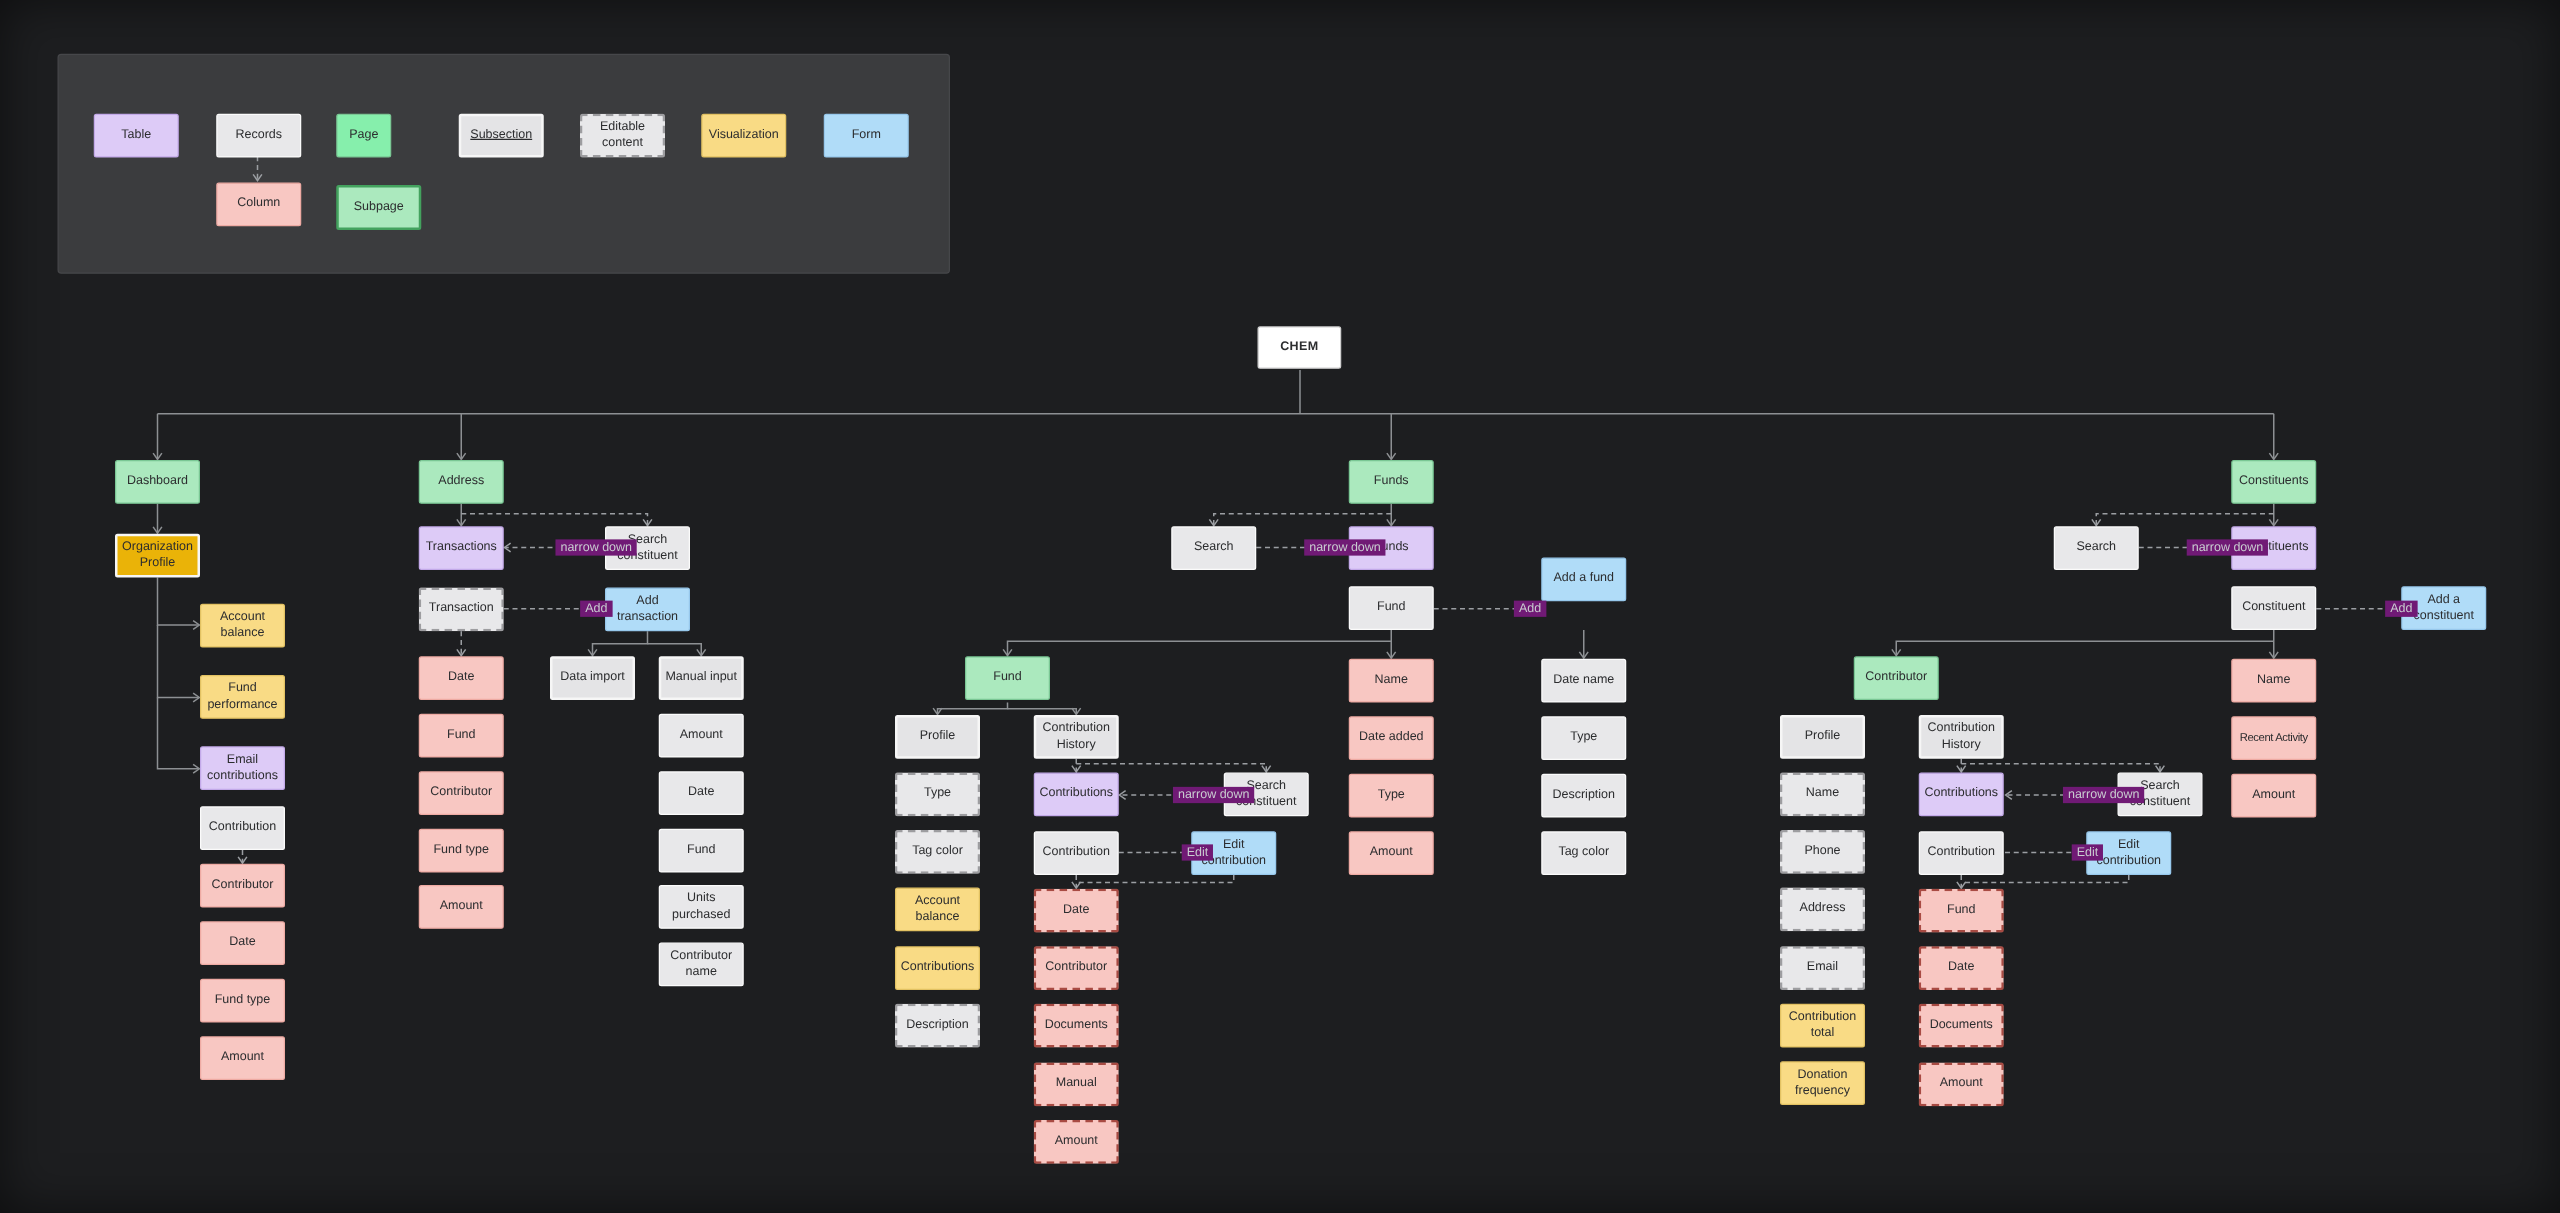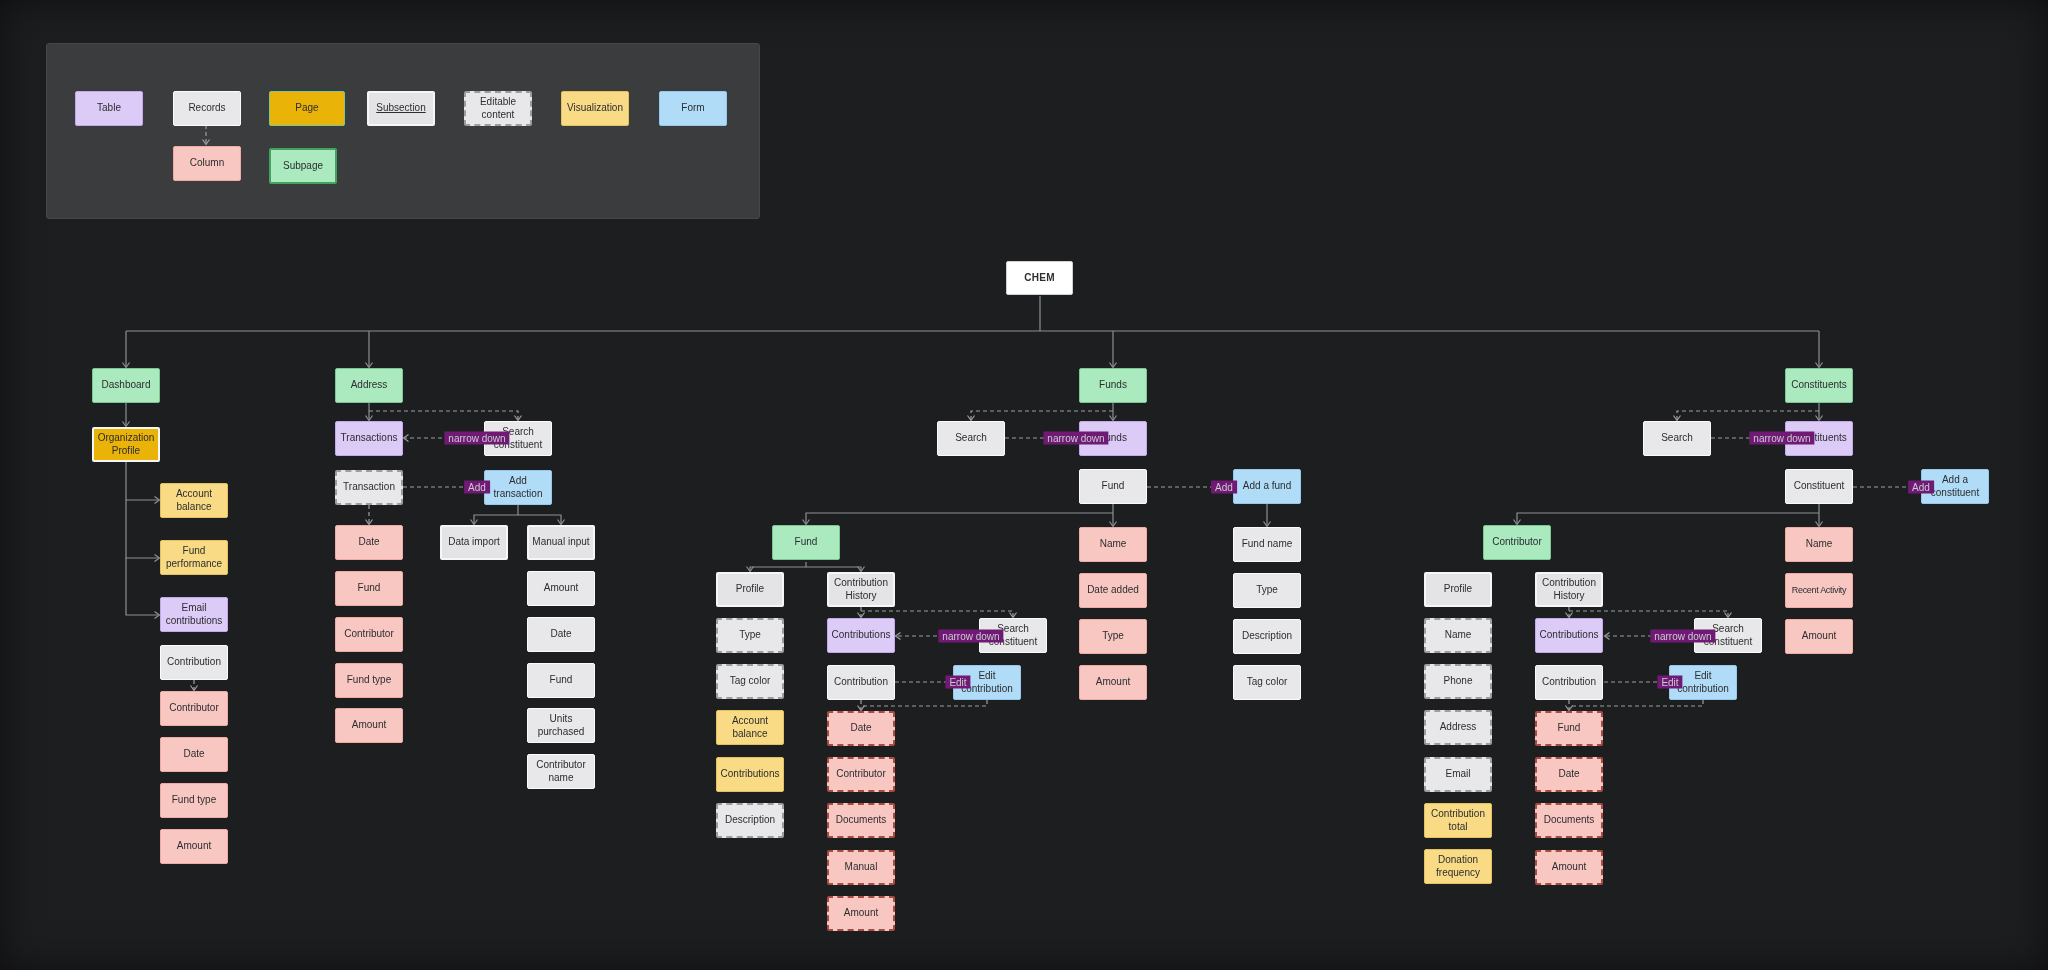--- a/index.html
+++ b/index.html
@@ -98,21 +98,21 @@
       <path d="M1569,607 L1569,617" fill="none" stroke="#9b9ea2" stroke-width="1.2" stroke-dasharray="4 3" marker-end="url(#arr-dashed)"></path>
       <path d="M1569,611 L1728,611 L1728,617" fill="none" stroke="#9b9ea2" stroke-width="1.2" stroke-dasharray="4 3" marker-end="url(#arr-dashed)"></path>
       <path d="M1694,636 L1605,636" fill="none" stroke="#9b9ea2" stroke-width="1.2" stroke-dasharray="4 3" marker-end="url(#arr-dashed)"></path>
       <path d="M1604,682 L1668,682" fill="none" stroke="#9b9ea2" stroke-width="1.2" stroke-dasharray="4 3" marker-end="url(#arr-dashed)"></path>
       <path d="M1569,700 L1569,710" fill="none" stroke="#9b9ea2" stroke-width="1.2" stroke-dasharray="4 3" marker-end="url(#arr-dashed)"></path>
       <path d="M1703,700 L1703,706 L1569,706" fill="none" stroke="#9b9ea2" stroke-width="1.2" stroke-dasharray="4 3"></path>
       <path d="M194,680 L194,690" fill="none" stroke="#9b9ea2" stroke-width="1.2" stroke-dasharray="4 3" marker-end="url(#arr-dashed)"></path>
     </svg>
 <div class="node" style="left: 75px; top: 91px; width: 68px; height: 35px; background: rgb(221, 203, 247); border: 1px solid rgb(195, 169, 233);">Table</div>
     <div class="node" style="left: 173px; top: 91px; width: 68px; height: 35px; background: rgb(232, 232, 234); border: 1px solid rgb(251, 251, 251);">Records</div>
-    <div class="node" style="left: 269px; top: 91px; width: 76px; height: 35px; background: #eab308; border: 1px solid rgb(122, 199, 148);">Page</div>
+    <div class="node" style="left: 269px; top: 91px; width: 44px; height: 35px; background: #86efac; border: 1px solid rgb(122, 199, 148);">Page</div>
     <div class="node" style="left: 367px; top: 91px; width: 68px; height: 35px; background: rgb(228, 228, 230); border: 2px solid rgb(246, 246, 246); text-decoration: underline;">Subsection</div>
     <div class="node" style="left: 464px; top: 91px; width: 68px; height: 35px; background: rgb(232, 232, 234); border: 2px dashed rgb(157, 157, 160);">Editable content</div>
     <div class="node" style="left: 561px; top: 91px; width: 68px; height: 35px; background: rgb(249, 219, 133); border: 1px solid rgb(226, 193, 98);">Visualization</div>
     <div class="node" style="left: 659px; top: 91px; width: 68px; height: 35px; background: rgb(176, 220, 248); border: 1px solid rgb(151, 200, 236);">Form</div>
     <div class="node" style="left: 173px; top: 146px; width: 68px; height: 35px; background: rgb(248, 199, 194); border: 1px solid rgb(238, 170, 163);">Column</div>
     <div class="node" style="left: 269px; top: 148px; width: 68px; height: 36px; background: rgb(171, 233, 190); border: 2px solid rgb(67, 162, 94);">Subpage</div>
     <div class="node root-node" style="left: 1006px; top: 261px; width: 67px; height: 34px; background: rgb(255, 255, 255); border: 1px solid rgb(207, 207, 207);">CHEM</div>
     <div class="node" style="left: 92px; top: 368px; width: 68px; height: 35px; background: rgb(171, 233, 190); border: 1px solid rgb(122, 199, 148);">Dashboard</div>
     <div class="node" style="left: 92px; top: 427px; width: 68px; height: 35px; background: #eab308; border: 2px solid rgb(246, 246, 246);">Organization Profile</div>
     <div class="node" style="left: 160px; top: 483px; width: 68px; height: 35px; background: rgb(249, 219, 133); border: 1px solid rgb(226, 193, 98);">Account balance</div>
@@ -154,26 +154,26 @@
     <div class="node" style="left: 953px; top: 665px; width: 68px; height: 35px; background: rgb(176, 220, 248); border: 1px solid rgb(151, 200, 236);">Edit contribution</div>
     <div class="node" style="left: 827px; top: 711px; width: 68px; height: 35px; background: rgb(248, 199, 194); border: 2px dashed rgb(168, 75, 67);">Date</div>
     <div class="node" style="left: 827px; top: 757px; width: 68px; height: 35px; background: rgb(248, 199, 194); border: 2px dashed rgb(168, 75, 67);">Contributor</div>
     <div class="node" style="left: 827px; top: 803px; width: 68px; height: 35px; background: rgb(248, 199, 194); border: 2px dashed rgb(168, 75, 67);">Documents</div>
     <div class="node" style="left: 827px; top: 850px; width: 68px; height: 35px; background: rgb(248, 199, 194); border: 2px dashed rgb(168, 75, 67);">Manual</div>
     <div class="node" style="left: 827px; top: 896px; width: 68px; height: 35px; background: rgb(248, 199, 194); border: 2px dashed rgb(168, 75, 67);">Amount</div>
     <div class="node" style="left: 1079px; top: 368px; width: 68px; height: 35px; background: rgb(171, 233, 190); border: 1px solid rgb(122, 199, 148);">Funds</div>
     <div class="node" style="left: 937px; top: 421px; width: 68px; height: 35px; background: rgb(232, 232, 234); border: 1px solid rgb(251, 251, 251);">Search</div>
     <div class="node" style="left: 1079px; top: 421px; width: 68px; height: 35px; background: rgb(221, 203, 247); border: 1px solid rgb(195, 169, 233);">Funds</div>
     <div class="node" style="left: 1079px; top: 469px; width: 68px; height: 35px; background: rgb(232, 232, 234); border: 1px solid rgb(251, 251, 251);">Fund</div>
-    <div class="node" style="left: 1233px; top: 469px; width: 68px; height: 35px; background: rgb(176, 220, 248); border: 1px solid rgb(151, 200, 236);">Add a fund</div>
+    <div class="node" style="left: 1233px; top: 446px; width: 68px; height: 35px; background: rgb(176, 220, 248); border: 1px solid rgb(151, 200, 236);">Add a fund</div>
     <div class="node" style="left: 1079px; top: 527px; width: 68px; height: 35px; background: rgb(248, 199, 194); border: 1px solid rgb(238, 170, 163);">Name</div>
     <div class="node" style="left: 1079px; top: 573px; width: 68px; height: 35px; background: rgb(248, 199, 194); border: 1px solid rgb(238, 170, 163);">Date added</div>
     <div class="node" style="left: 1079px; top: 619px; width: 68px; height: 35px; background: rgb(248, 199, 194); border: 1px solid rgb(238, 170, 163);">Type</div>
     <div class="node" style="left: 1079px; top: 665px; width: 68px; height: 35px; background: rgb(248, 199, 194); border: 1px solid rgb(238, 170, 163);">Amount</div>
-    <div class="node" style="left: 1233px; top: 527px; width: 68px; height: 35px; background: rgb(232, 232, 234); border: 1px solid rgb(251, 251, 251);">Fund name</div>
+    <div class="node" style="left: 1233px; top: 527px; width: 68px; height: 35px; background: rgb(232, 232, 234); border: 1px solid rgb(251, 251, 251);">Date name</div>
     <div class="node" style="left: 1233px; top: 573px; width: 68px; height: 35px; background: rgb(232, 232, 234); border: 1px solid rgb(251, 251, 251);">Type</div>
     <div class="node" style="left: 1233px; top: 619px; width: 68px; height: 35px; background: rgb(232, 232, 234); border: 1px solid rgb(251, 251, 251);">Description</div>
     <div class="node" style="left: 1233px; top: 665px; width: 68px; height: 35px; background: rgb(232, 232, 234); border: 1px solid rgb(251, 251, 251);">Tag color</div>
     <div class="node" style="left: 1785px; top: 368px; width: 68px; height: 35px; background: rgb(171, 233, 190); border: 1px solid rgb(122, 199, 148);">Constituents</div>
     <div class="node" style="left: 1643px; top: 421px; width: 68px; height: 35px; background: rgb(232, 232, 234); border: 1px solid rgb(251, 251, 251);">Search</div>
     <div class="node" style="left: 1785px; top: 421px; width: 68px; height: 35px; background: rgb(221, 203, 247); border: 1px solid rgb(195, 169, 233);">Constituents</div>
     <div class="node" style="left: 1785px; top: 469px; width: 68px; height: 35px; background: rgb(232, 232, 234); border: 1px solid rgb(251, 251, 251);">Constituent</div>
     <div class="node" style="left: 1921px; top: 469px; width: 68px; height: 35px; background: rgb(176, 220, 248); border: 1px solid rgb(151, 200, 236);">Add a constituent</div>
     <div class="node" style="left: 1785px; top: 527px; width: 68px; height: 35px; background: rgb(248, 199, 194); border: 1px solid rgb(238, 170, 163);">Name</div>
     <div class="node small" style="left: 1785px; top: 573px; width: 68px; height: 35px; background: rgb(248, 199, 194); border: 1px solid rgb(238, 170, 163);">Recent Activity</div>

